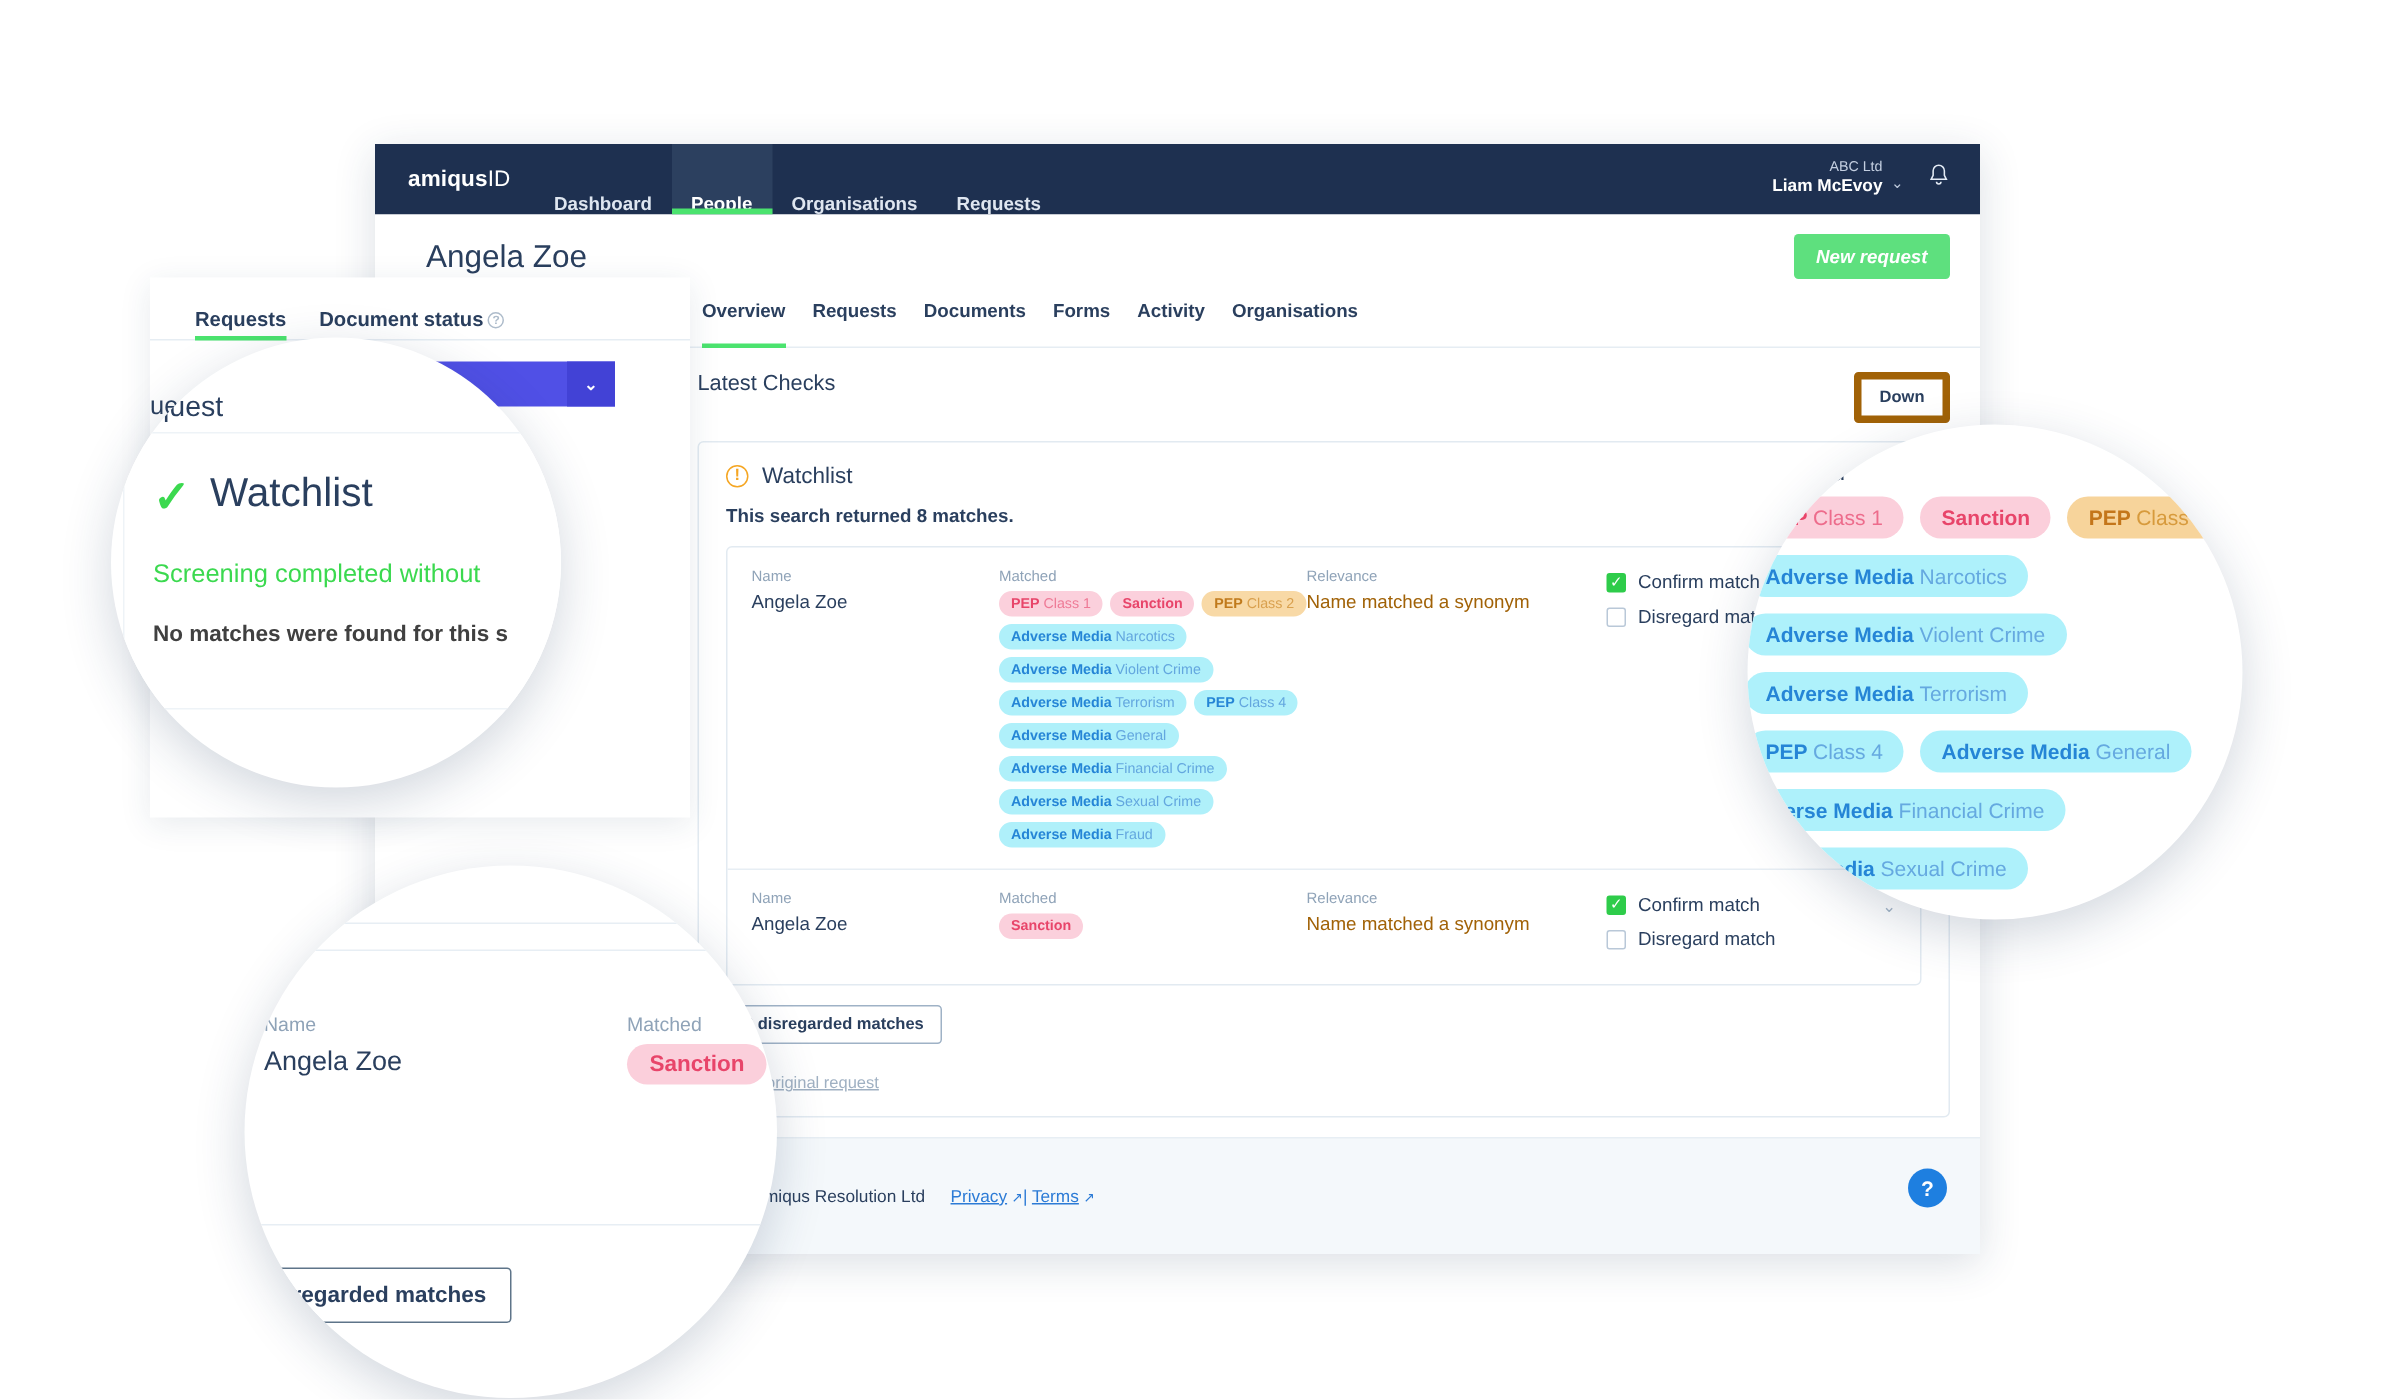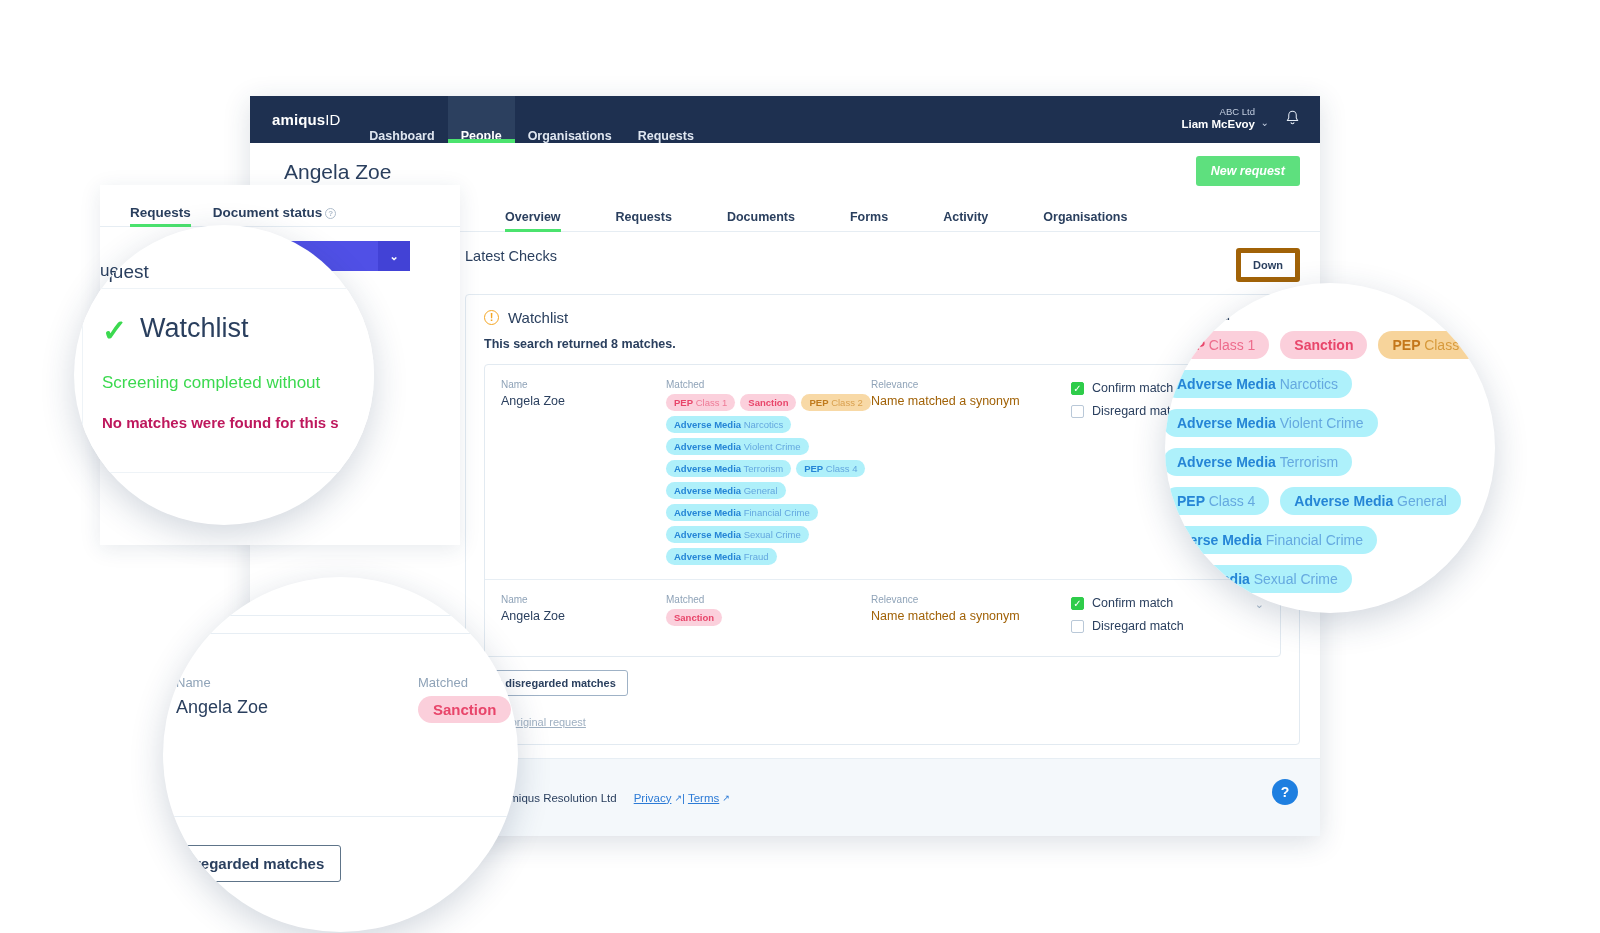--- a/index.html
+++ b/index.html
@@ -70,21 +70,21 @@
     padding: 8px 15px; cursor: pointer; font-style: italic;
   }
 
   
   .subtabs {
     display: flex; gap: 18px; padding: 0 20px 0 218px;
     border-bottom: 1px solid #e6edf3; height: 32px; align-items: flex-end;
   }
   .subtab {
     font-size: 12.5px; font-weight: bold; color: #2A3F5E;
-    padding-bottom: 7px; position: relative; cursor: pointer; white-space: nowrap; margin-left: 37px;
+    padding-bottom: 17px; position: relative; cursor: pointer; white-space: nowrap;
   }
   .subtab.active::after {
     content:""; position:absolute; left:0; right:0; bottom:-1px;
     height:3px; background:#4BE36E;
   }
 
   
   .content { padding: 16px 20px 0 215px; background:#ffffff; height: 560px; position: relative; }
   .content-head { display:flex; }
   .latest-checks { font-size: 14.5px; color:#2A3F5E; }
@@ -213,21 +213,21 @@
     background:#ffffff;
     box-shadow:0 10px 34px rgba(30,55,90,.20);
   }
   .lens-inner { position:absolute; left:0; top:0; }
 
   
   #lens-left { left:74px; top:225px; width:300px; height:300px; }
   .L-check { position:absolute; left:28px; top:88px; color:#3BD94F; font-size:30px; font-weight:bold; }
   .L-title { position:absolute; left:66px; top:88px; font-size:27px; color:#2A3F5E; }
   .L-green { position:absolute; left:28px; top:148px; font-size:17px; color:#3BD94F; white-space:nowrap; }
-  .L-dark  { position:absolute; left:28px; top:189px; font-size:15px; color:#be185d; font-weight:bold; white-space:nowrap;text-align:right; }
+  .L-dark  { position:absolute; left:28px; top:189px; font-size:15px; color:#404040; font-weight:bold; white-space:nowrap;text-align:right; }
   .L-card {
     position:absolute; left:8px; top:63px; width:320px; height:185px;
     background:#ffffff; border:1px solid #eef3f7; border-radius:3px;
   }
   .L-request { position:absolute; left:4px; top:36px; font-size:19px; color:#2A3F5E; }
 
   
   #lens-right { left:1165px; top:283px; width:330px; height:330px; }
   .R-matched { position:absolute; left:0px; top:22px; font-size:17px; color:#2A3F5E; }
   .R-tags { position:absolute; left:-2px; top:48px; width:345px; }

